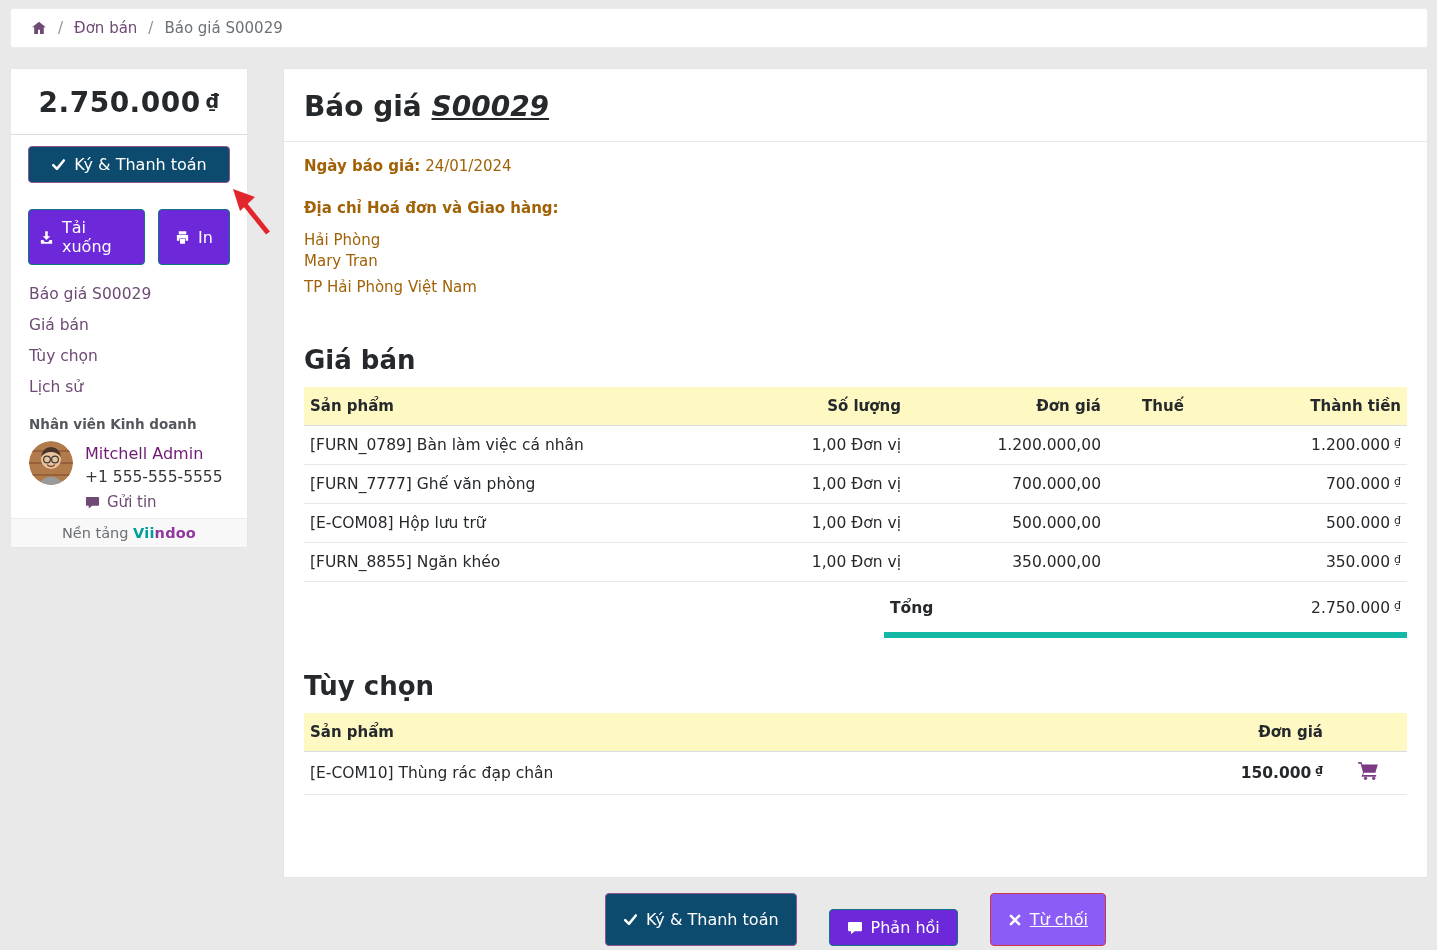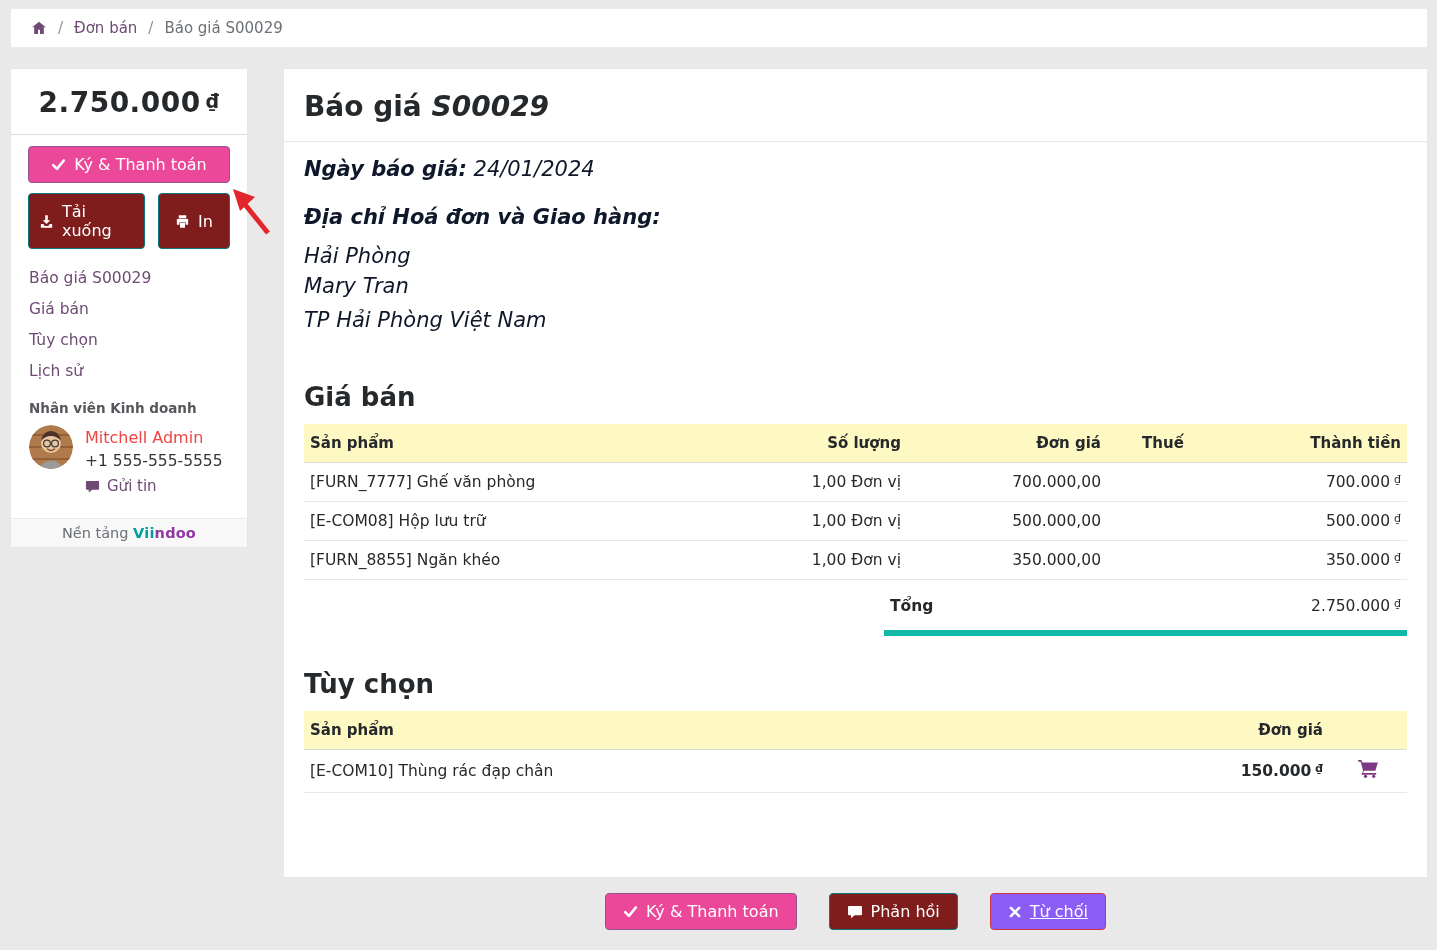--- a/index.html
+++ b/index.html
@@ -33,36 +33,36 @@
   .amount-box {
     text-align: center; padding: 17px 10px 15px;
     border-bottom: 1px solid #dcdcdc;
     font-size: 28px; font-weight: bold; color: #26292c; letter-spacing: .5px;
   }
   .dong-lg { font-size: 19px; font-weight: bold; vertical-align: 4px; margin-left: 5px; }
   .side-buttons { padding: 11px 17px 0; }
   .btn { border-radius: 4px; font-size: 16px; color: #fff; display: inline-flex;
          align-items: center; justify-content: center; gap: 8px; cursor: pointer;
          padding: 8px 10px; border: 1px solid transparent; }
-  .btn-purple { background: #ec4899; border-color: #8f5591; }
-  .btn-teal   { background: #7f1d1d; border-color: #0c7780; }
+  .btn-purple { background: #0c4a6e; border-color: #8f5591; }
+  .btn-teal   { background: #6d28d9; border-color: #0c7780; margin-top: 16px; }
   .btn-red    { background: #8b5cf6; border-color: #d03641; text-decoration: underline; }
   .btn-block  { width: 100%; }
   .dl-row { display: flex; gap: 13px; margin-top: 10px; }
   .dl-row .btn-download { flex: 1 1 auto; }
   .dl-row .btn-print { width: 76px; }
 
   .side-links { padding: 20px 18px 6px; display: flex; flex-direction: column; gap: 13px; }
   .side-link { color: #6E4A74; font-size: 15.5px; cursor: pointer; }
 
   .sales-block { padding: 14px 18px 0; }
   .sales-heading { font-size: 13.5px; font-weight: bold; color: #54585c; margin-bottom: 9px; }
   .sales-row { display: flex; gap: 12px; align-items: flex-start; }
   .avatar { width: 44px; height: 44px; border-radius: 50%; overflow: hidden; flex: 0 0 44px; }
-  .sales-name { font-size: 16px; color: #ef4444; margin-top: 3px; }
+  .sales-name { font-size: 16px; color: #701a75; margin-top: 3px; }
   .sales-phone { font-size: 15.5px; color: #33373b; margin-top: 5px; }
   .send-msg { display: inline-flex; align-items: center; gap: 7px; color: #6E4A74;
               font-size: 15px; margin: 7px 0 0 56px; cursor: pointer; }
 
   .side-footer {
     margin-top: auto; background: #f8f8f9; border-top: 1px solid #ececec;
     text-align: center; padding: 6px 4px; font-size: 14.5px; color: #6b7075;
   }
   .brand { font-weight: bold; letter-spacing: .2px; }
   .brand-teal { color: #00A09A; }
@@ -70,22 +70,22 @@
 
   
   .main-card {
     position: absolute; left: 283px; top: 68px; width: 1145px; height: 810px;
     background: #fff; border: 1px solid #e6e6e6;
   }
   .main-title {
     font-size: 28px; font-weight: bold; color: #26292c;
     padding: 21px 20px 18px; border-bottom: 1px solid #e5e7e9;
   }
-  .main-title em { font-style: italic; }
-  .info-block { padding: 15px 20px 0; font-size: 21px; color: #0f172a; font-style: italic; }
+  .main-title em { font-style: italic; text-decoration: underline; }
+  .info-block { padding: 15px 20px 0; font-size: 15px; color: #a16207; }
   .date-line { margin-bottom: 24px; }
   .b { font-weight: bold; }
   .addr-label { font-weight: bold; margin-bottom: 13px; }
   .addr-line1 { margin-bottom: 4px; }
   .addr-line  { line-height: 1.42; }
 
   .section-heading { font-size: 26px; font-weight: bold; color: #26292c;
                      padding: 0 20px; margin-top: 47px; margin-bottom: 12px; }
   .section-heading.options { margin-top: 33px; }
 
@@ -262,20 +262,27 @@
       <tr>
         <th>Sản phẩm</th>
         <th class="col-qty">Số lượng</th>
         <th class="col-unit">Đơn giá</th>
         <th class="col-tax">Thuế</th>
         <th class="col-total">Thành tiền</th>
       </tr>
     </thead>
     <tbody>
       <tr>
+        <td>[FURN_0789] Bàn làm việc cá nhân</td>
+        <td class="col-qty">1,00 Đơn vị</td>
+        <td class="col-unit">1.200.000,00</td>
+        <td class="col-tax"></td>
+        <td class="col-total"><span>1.200.000</span><span class="dong-sm">₫</span></td>
+      </tr>
+      <tr>
         <td>[FURN_7777] Ghế văn phòng</td>
         <td class="col-qty">1,00 Đơn vị</td>
         <td class="col-unit">700.000,00</td>
         <td class="col-tax"></td>
         <td class="col-total"><span>700.000</span><span class="dong-sm">₫</span></td>
       </tr>
       <tr>
         <td>[E-COM08] Hộp lưu trữ</td>
         <td class="col-qty">1,00 Đơn vị</td>
         <td class="col-unit">500.000,00</td>

